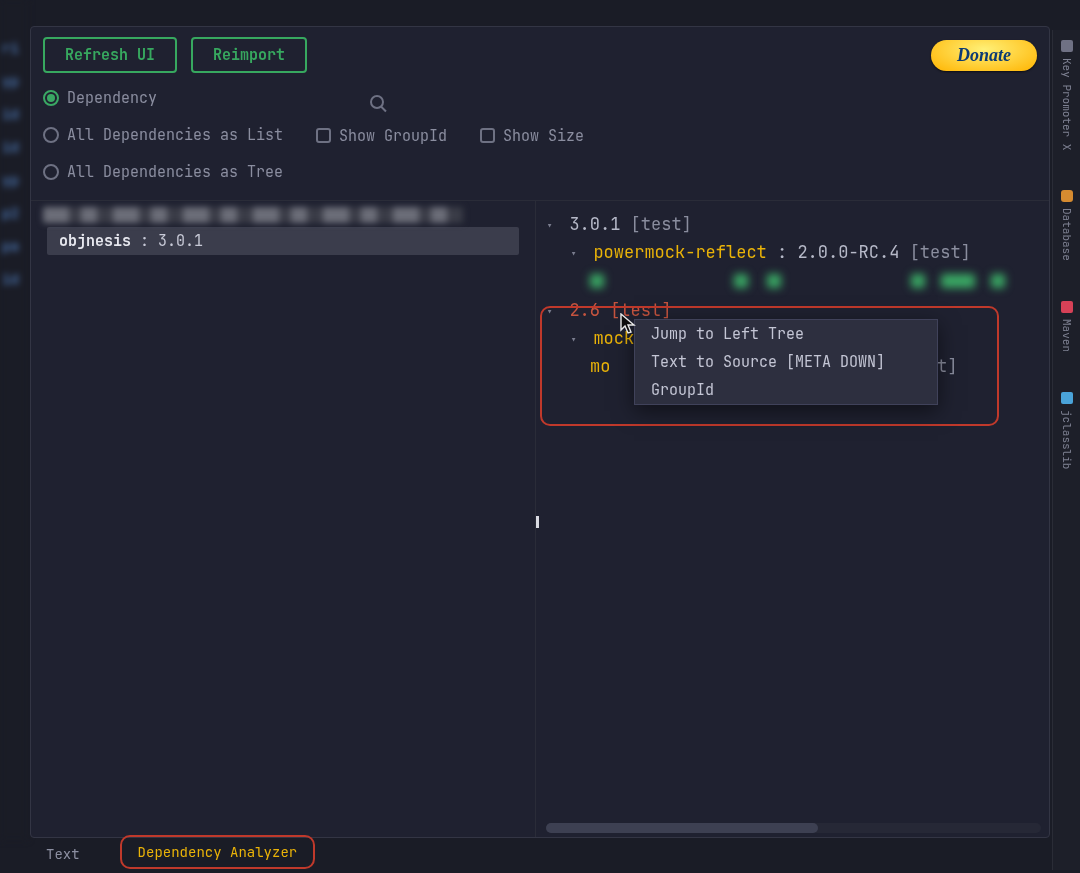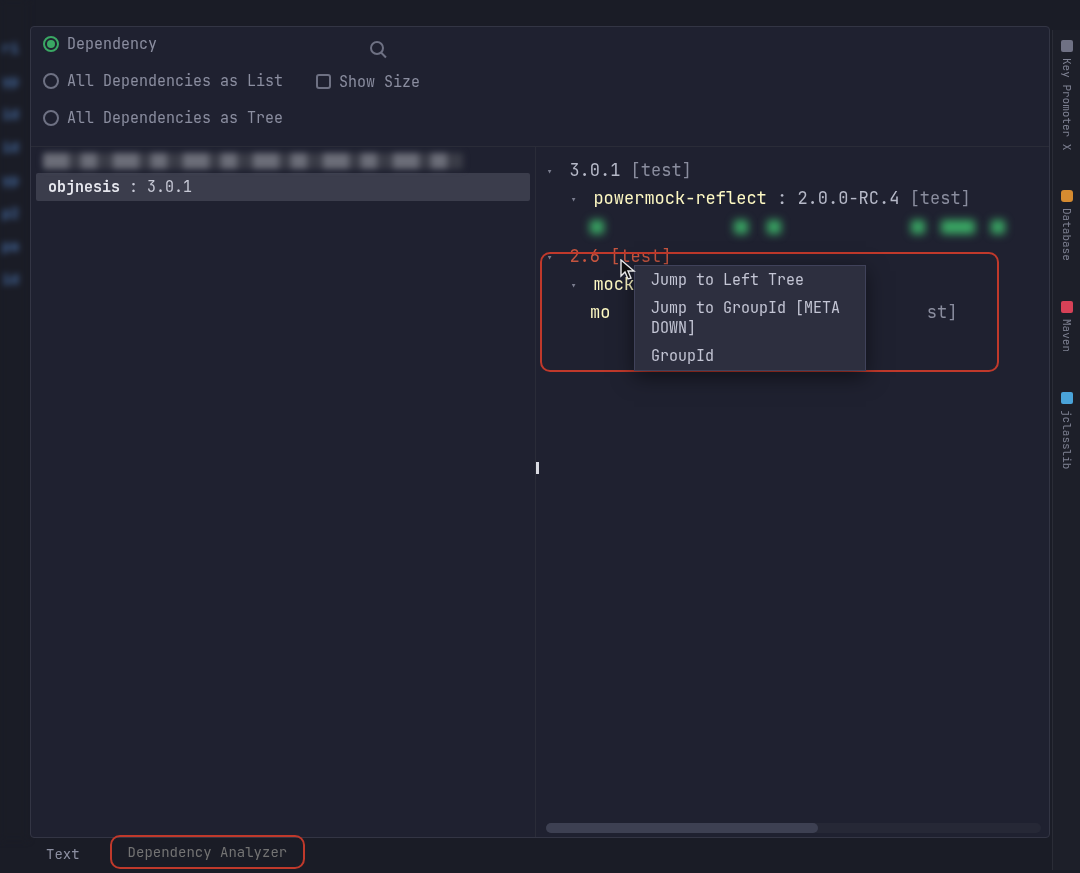--- a/index.html
+++ b/index.html
@@ -142,36 +142,36 @@
     height: 16px;
     margin: 0 12px 4px 12px;
     background: repeating-linear-gradient(90deg,
       #6b6d78 0 26px, #3a3c47 26px 38px,
       #6b6d78 38px 54px, #3a3c47 54px 70px);
     filter: blur(3px);
     border-radius: 2px;
   }
   .left .row1 { margin-top: 6px; width:420px; }
   .selected-dep {
-    margin: 0 5px;
+    margin: 0 16px;
     padding: 4px 12px;
     background: #3b3d4c;
     border-radius: 2px;
     color: #c7c9d6;
   }
   .selected-dep b { color:#e6e7ee; font-weight:700; }
 
   
   .tree { padding: 6px 10px; font-size: 17px; }
   .node { white-space: nowrap; margin: 6px 0; position: relative; }
   .lvl1 { padding-left: 24px; }
   .lvl2 { padding-left: 44px; }
   .chev { display:inline-block; margin-right:6px; color:#7a7d8e; cursor:pointer;}
   .chev::before{ content:"\25BE"; font-size:12px;}
-  .green { color:#fef9c3; }
+  .green { color:#eab308; }
   .ver   { color:#b6b9c8; }
   .scope { color:#8a8d9e; }
   .red   { color:#c5543f; }
   .blur-green {
     display:inline-block;
     height:14px;
     background: #3aa864;
     filter: blur(4px);
     border-radius:2px;
     vertical-align:middle;
@@ -185,21 +185,21 @@
     height: 120px;
     border: 2px solid #c0392b;
     border-radius: 10px;
     pointer-events: none;
   }
 
   
   .ctx {
     position: absolute;
     left: 98px; top: 118px;
-    width: 232px;
+    width: 304px;
     background: #2d2f3f;
     border: 1px solid #40425a;
     box-shadow: 0 6px 20px rgba(0,0,0,.5);
     z-index: 50;
   }
   .ctx .mi {
     padding: 4px 16px;
     color: #c4c6d5;
     cursor: pointer;
     font-size: 15px;
@@ -227,25 +227,25 @@
   .hscroll .thumb{
     position:absolute; left:0; width:55%; height:100%;
     background:#3d4052; border-radius:5px;
   }
 
   
   .bottom-tabs {
     position: absolute;
     left: 30px; bottom: 4px;
     height: 16px;
-    display: flex; align-items: flex-end; gap: 14px;
+    display: flex; align-items: flex-end; gap: 24px;
     font-size: 14px;
   }
   .btab { padding: 6px 16px; color:#8c8fa1; cursor:pointer; }
-  .btab.active { color:#737373; }
+  .btab.active { color:#eab308; }
   .btab.boxed {
     border: 2px solid #c0392b; border-radius: 10px;
   }
 </style>
 </head>
 <body>
 
 <div class="gutter">
   <div class="tok">ri</div>
     <div class="tok"></div>
@@ -259,31 +259,40 @@
     <div class="tok">p2</div>
   <div class="tok">pa</div>
     <div class="tok"></div>
     <div class="tok"></div>
   <div class="tok"></div>
     <div class="tok">id</div>
 </div>
 
 <div class="panel">
 
+  <div class="toolbar">
+    <button class="btn">Refresh UI</button>
+    <button class="btn">Reimport</button>
+    <button class="donate">Donate</button>
+  </div>
 
   <div class="opts">
     <span class="radio sel">
       <span class="dot"></span>
       <span>Dependency</span>
     </span>
     <span class="search-ic"></span>
     <br>
     <span class="radio">
       <span class="dot"></span>
       <span>All Dependencies as List</span>
+    </span>
+    <span class="check">
+      <span class="sq"></span>
+      <span>Show GroupId</span>
     </span>
     <span class="check">
       <span class="sq"></span>
       <span>Show Size</span>
     </span>
     <br>
     <span class="radio">
       <span class="dot"></span>
       <span>All Dependencies as Tree</span>
     </span>
@@ -340,21 +349,21 @@
           <span class="green">mo</span>
           <span style="display:inline-block;width:296px"></span>
           <span class="scope">st]</span>
         </div>
       </div>
 
       <div class="anno"></div>
 
       <div class="ctx">
         <div class="mi">Jump to Left Tree</div>
-        <div class="mi">Jump to GroupId [META DOWN]</div>
+        <div class="mi">Text to Source [META DOWN]</div>
         <div class="mi">GroupId</div>
       </div>
 
       <svg class="cursor" width="18" height="22" viewBox="0 0 18 22">
         <path d="M1 1 L1 17 L5 13 L8 20 L11 19 L8 12 L14 12 Z" fill="#0d0d0d" stroke="#e8e8e8" stroke-width="1.4"></path>
       </svg>
 
       <div class="hscroll">
         <div class="thumb"></div>
       </div>

